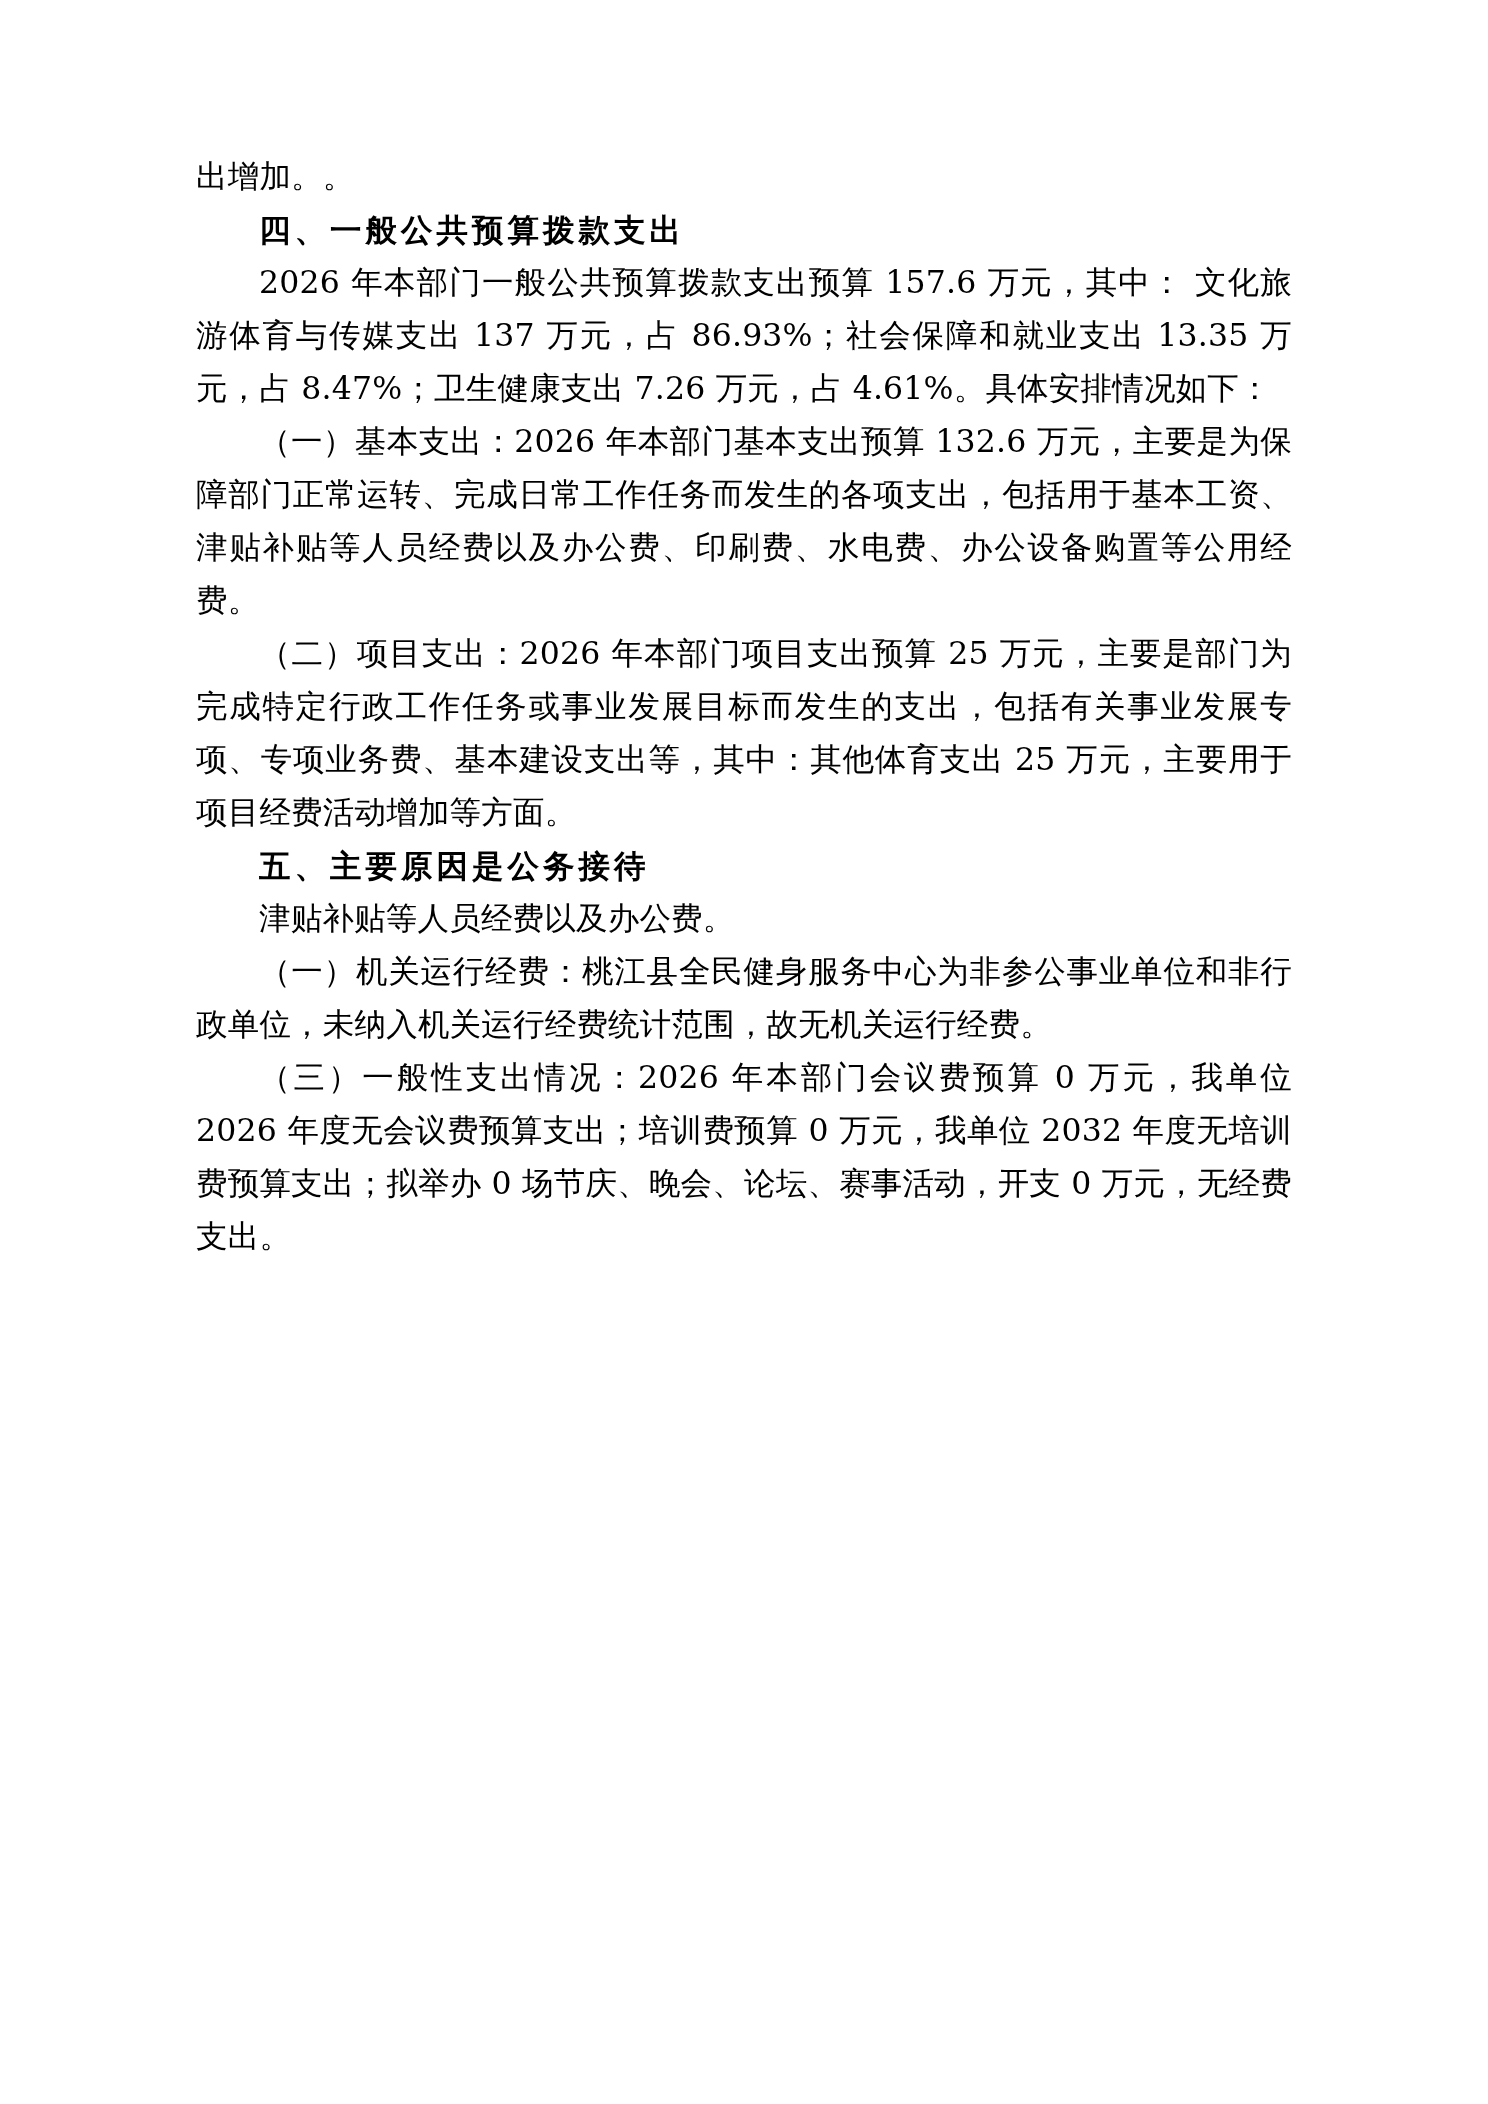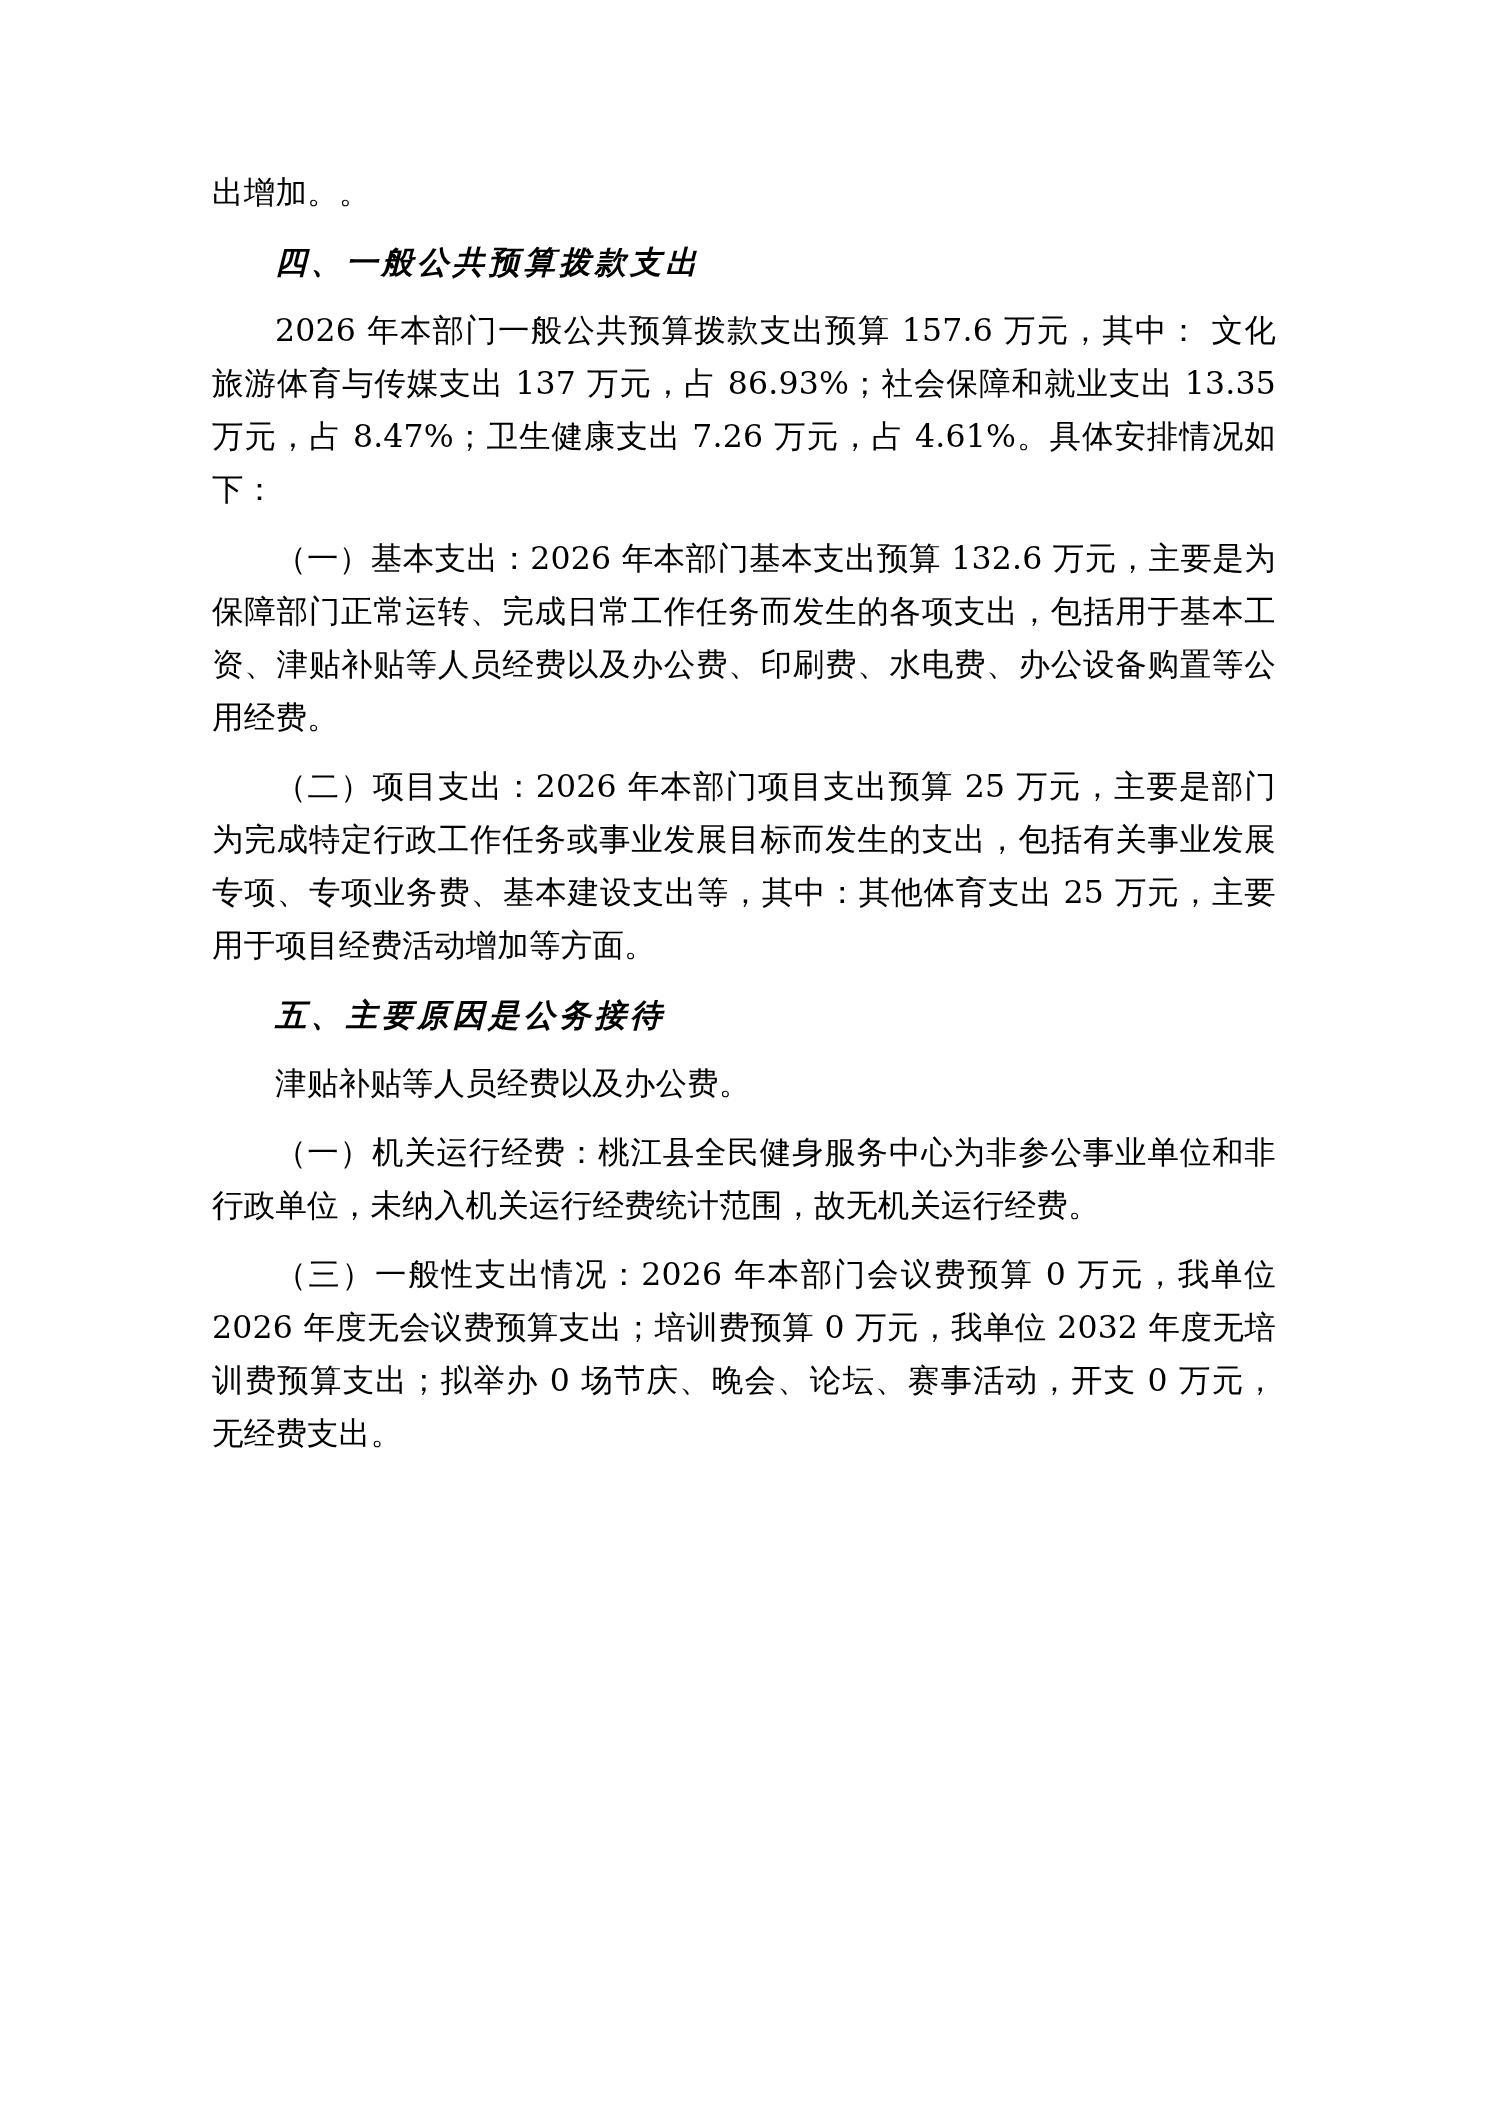--- a/index.html
+++ b/index.html
@@ -21,35 +21,34 @@
     top: 0;
     width: 1488px;
     height: 2104px;
     box-sizing: border-box;
     padding: 150px 196px 0 196px;
   }
   .doc-body {
     width: 1096px;
   }
   p {
-    margin: 16px;
+    margin: 0;
     font-size: 31.5px;
     line-height: 53px;
     text-align: justify;
     text-justify: inter-ideograph;
     letter-spacing: 0.2px;
   }
   p.indent {
     text-indent: 63px;
   }
   p.heading {
     text-indent: 63px;
     font-weight: bold;
     letter-spacing: 1px;
-    font-style: italic;
   }
   .lead {
     font-weight: normal;
   }
   .spaced {
     letter-spacing: 4px;
   }
 </style>
 </head>
 <body>

